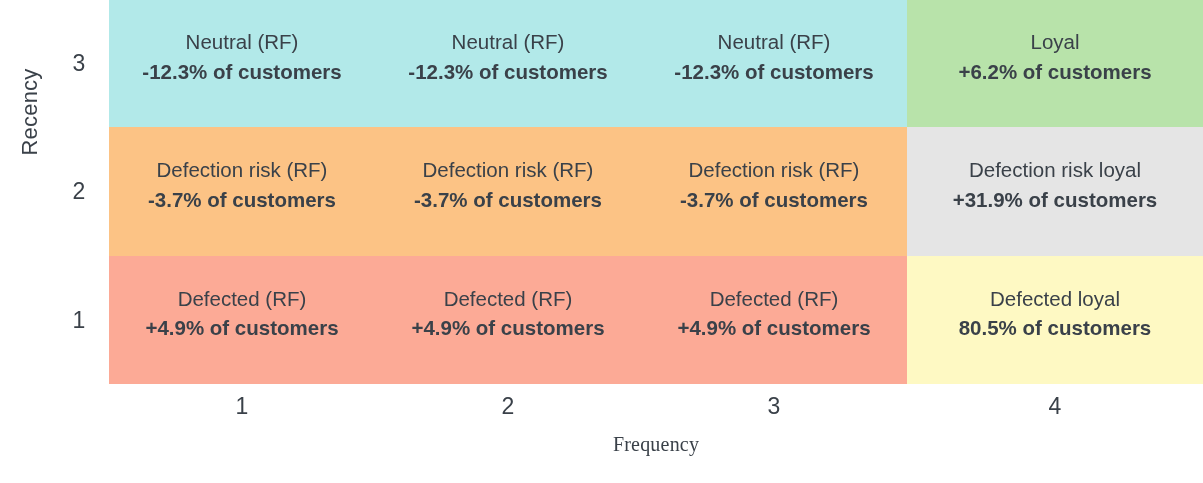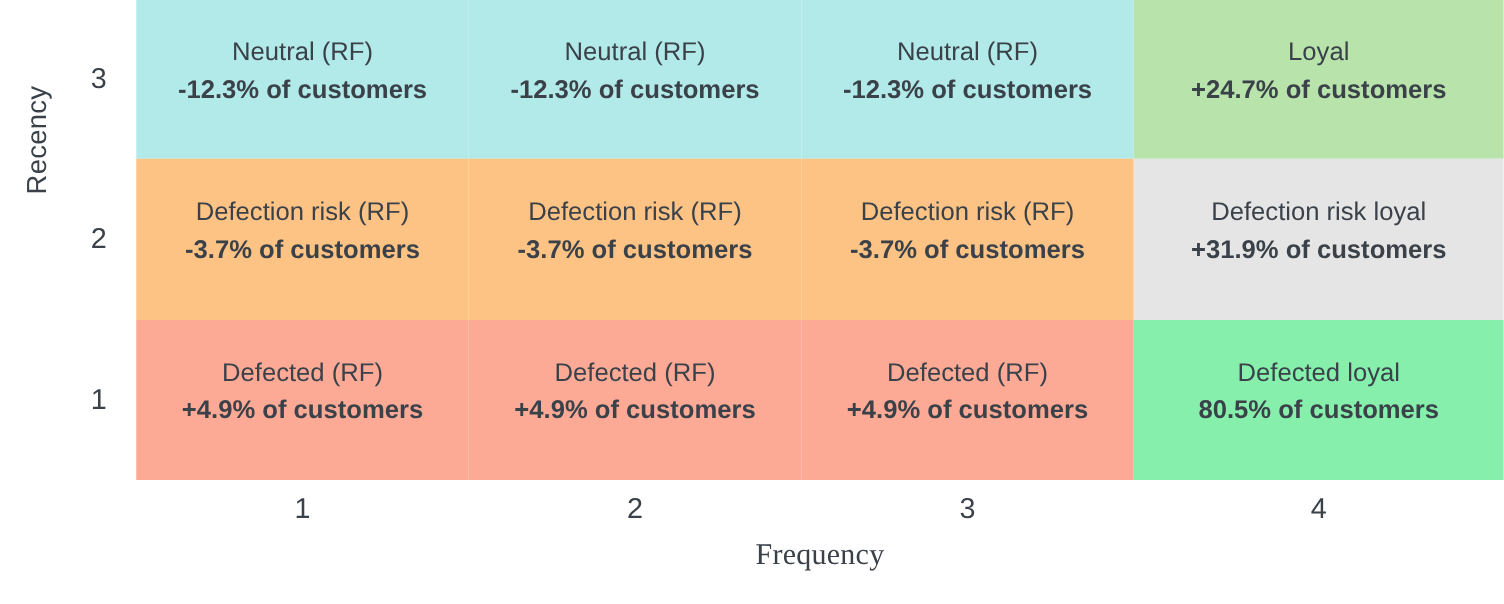--- a/index.html
+++ b/index.html
@@ -76,21 +76,21 @@
     height: 384px;
     display: grid;
     grid-template-columns: 266px 266px 266px 296px;
     grid-template-rows: 127px 129px 128px;
   }
   .cell {
     display: flex;
     flex-direction: column;
     align-items: center;
     justify-content: center;
-    text-align: left;
+    text-align: center;
     line-height: 1.42;
     padding-bottom: 14px;
     box-sizing: border-box;
     overflow: hidden;
   }
   .cell .cell-label {
     font-size: 20.5px;
     color: #3a4149;
     white-space: nowrap;
   }
@@ -128,21 +128,21 @@
   .x-axis-title {
     position: absolute;
     left: 109px;
     top: 424px;
     width: 1094px;
     height: 40px;
     display: flex;
     align-items: center;
     justify-content: center;
     font-family: "Liberation Serif", serif;
-    font-size: 24px;
+    font-size: 20px;
     color: #3a4149;
     letter-spacing: 0.2px;
     user-select: none;
   }
 </style>
 </head>
 <body>
 
 <div id="figure">
 
@@ -162,21 +162,21 @@
       <div class="cell" style="background-color: rgb(178, 233, 233);">
         <div class="cell-label">Neutral (RF)</div>
         <div class="cell-value">-12.3% of customers</div>
       </div>
       <div class="cell" style="background-color: rgb(178, 233, 233);">
         <div class="cell-label">Neutral (RF)</div>
         <div class="cell-value">-12.3% of customers</div>
       </div>
       <div class="cell" style="background-color: rgb(184, 227, 170);">
         <div class="cell-label">Loyal</div>
-        <div class="cell-value">+24.7% of customers</div>
+        <div class="cell-value">+6.2% of customers</div>
       </div>
       <div class="cell" style="background-color: rgb(252, 195, 133);">
         <div class="cell-label">Defection risk (RF)</div>
         <div class="cell-value">-3.7% of customers</div>
       </div>
       <div class="cell" style="background-color: rgb(252, 195, 133);">
         <div class="cell-label">Defection risk (RF)</div>
         <div class="cell-value">-3.7% of customers</div>
       </div>
       <div class="cell" style="background-color: rgb(252, 195, 133);">
@@ -192,21 +192,21 @@
         <div class="cell-value">+4.9% of customers</div>
       </div>
       <div class="cell" style="background-color: rgb(252, 170, 150);">
         <div class="cell-label">Defected (RF)</div>
         <div class="cell-value">+4.9% of customers</div>
       </div>
       <div class="cell" style="background-color: rgb(252, 170, 150);">
         <div class="cell-label">Defected (RF)</div>
         <div class="cell-value">+4.9% of customers</div>
       </div>
-      <div class="cell dark" style="background-color: #86efac;">
+      <div class="cell dark" style="background-color: #fef9c3;">
         <div class="cell-label">Defected loyal</div>
         <div class="cell-value">80.5% of customers</div>
       </div>
     </div>
 
   <div class="x-ticks">
     <div class="x-tick">1</div>
     <div class="x-tick">2</div>
     <div class="x-tick">3</div>
     <div class="x-tick">4</div>

